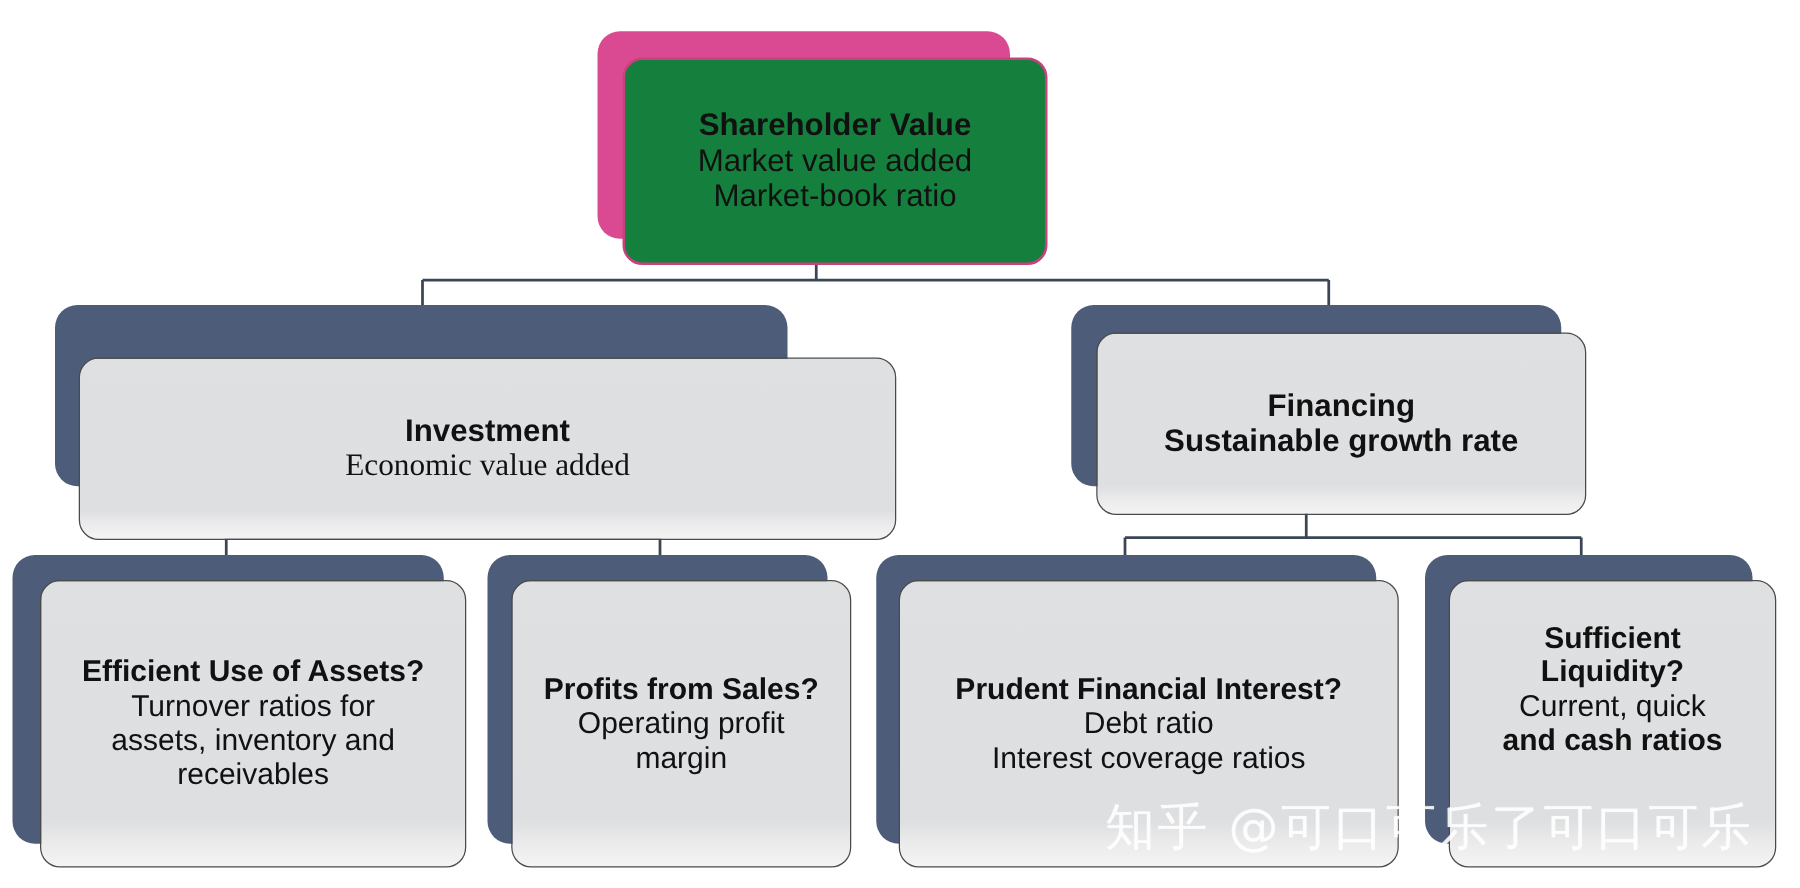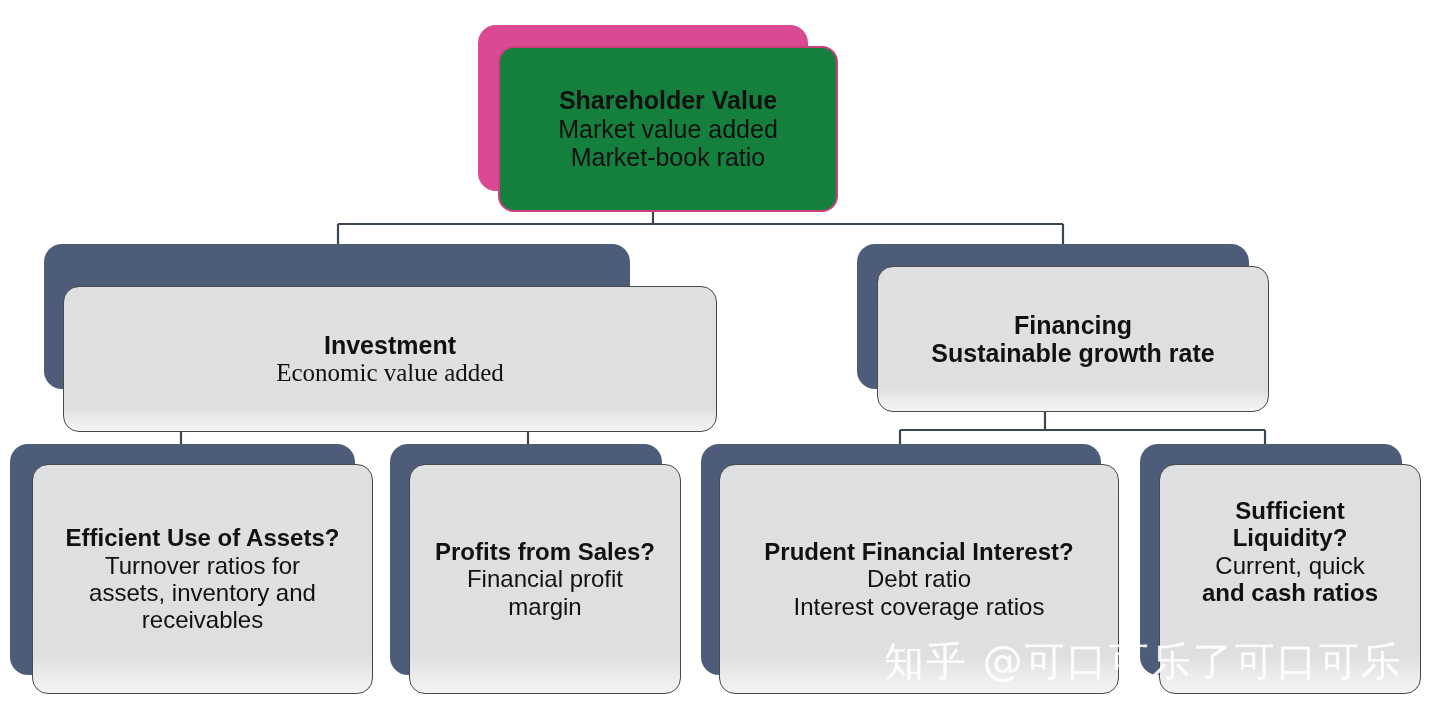--- a/index.html
+++ b/index.html
@@ -147,21 +147,21 @@
       <div class="line" style="font-size:24px;">Turnover ratios for</div>
       <div class="line" style="font-size:24px;">assets, inventory and</div>
       <div class="line" style="font-size:24px;">receivables</div>
     </div>
   </div>
 
   <div class="node grey" style="left:390px; top:444px; width:291px; height:250px;">
     <div class="shadow" style="width:272px; height:231px;"></div>
     <div class="front" style="left:19px; top:20px; width:272px; height:230px; padding:4px 24px;">
       <div class="line title" style="font-size:24px;">Profits from Sales?</div>
-      <div class="line" style="font-size:24px;">Financial profit</div>
+      <div class="line" style="font-size:24px;">Operating profit</div>
       <div class="line" style="font-size:24px;">margin</div>
     </div>
   </div>
 
   <div class="node grey" style="left:701px; top:444px; width:418px; height:250px;">
     <div class="shadow" style="width:400px; height:231px;"></div>
     <div class="front" style="left:18px; top:20px; width:400px; height:230px; padding:4px 8px;">
       <div class="line title" style="font-size:24px;">Prudent Financial Interest?</div>
       <div class="line" style="font-size:24px;">Debt ratio</div>
       <div class="line" style="font-size:24px;">Interest coverage ratios</div>

